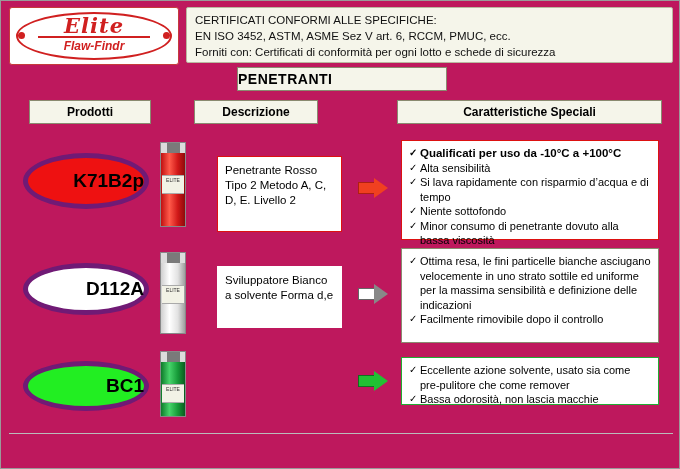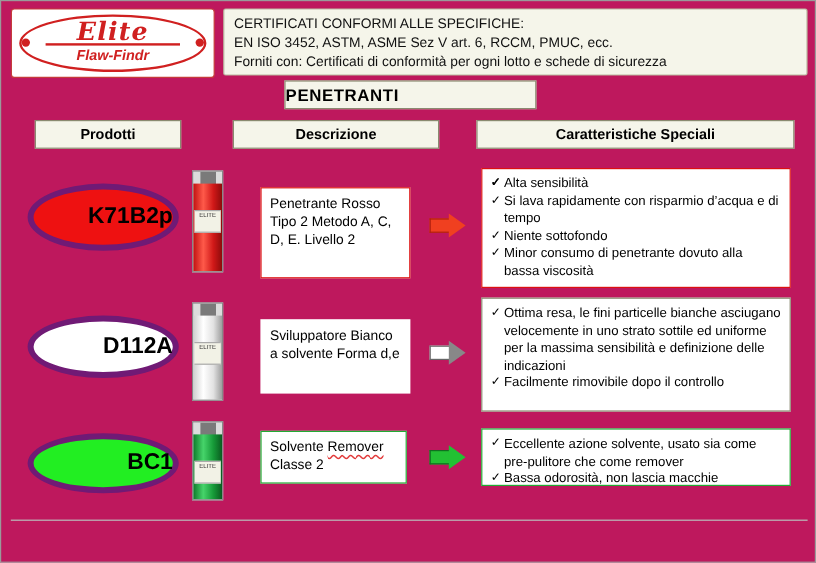--- a/index.html
+++ b/index.html
@@ -141,21 +141,21 @@
     align-items: center;
     justify-content: center;
     box-sizing: border-box;
   }
   .col-head span {
     font-size: 12px;
     font-weight: bold;
     color: #000000;
   }
   #col-prodotti { left: 28px; width: 122px; }
-  #col-descrizione { left: 193px; width: 172px; }
+  #col-descrizione { left: 193px; width: 124px; }
   #col-caratteristiche { left: 396px; width: 265px; text-align: center; }
 
   
   .row { position: absolute; left: 0; width: 680px; }
   #row-0 { top: 133px; height: 110px; }
   #row-1 { top: 245px; height: 100px; }
   #row-2 { top: 348px; height: 75px; }
 
   
   .prod-ellipse {
@@ -369,20 +369,21 @@
     <div class="desc-box" id="desc-0">
       <p>Penetrante Rosso Tipo 2 Metodo A, C, D, E. Livello 2</p>
     </div>
     <div class="arrow red" id="arrow-0">
       <div class="shaft"></div>
       <div class="head"></div>
     </div>
     <div class="feat-box" id="feat-0">
       <div class="feat-item bold">
         <span class="tick">✓</span>
+        <span>Qualificati per uso da -10°C a +100°C</span>
       </div>
       <div class="feat-item">
         <span class="tick">✓</span>
         <span>Alta sensibilità</span>
       </div>
       <div class="feat-item">
         <span class="tick">✓</span>
         <span>Si lava rapidamente con risparmio d’acqua e di tempo</span>
       </div>
       <div class="feat-item">
@@ -426,23 +427,20 @@
 
   <div class="row" id="row-2">
     <div class="prod-ellipse" id="prod-2">
       <span>BC1</span>
     </div>
     <div class="can can-green" id="can-2">
       <div class="cap"></div>
       <div class="body"></div>
       <div class="label">ELITE</div>
     </div>
-    <div class="desc-box" id="desc-2">
-      <p><span>Solvente </span><span class="wavy">Remover</span><span> Classe 2</span></p>
-    </div>
     <div class="arrow green" id="arrow-2">
       <div class="shaft"></div>
       <div class="head"></div>
     </div>
     <div class="feat-box" id="feat-2">
       <div class="feat-item">
         <span class="tick">✓</span>
         <span>Eccellente azione solvente, usato sia come pre-pulitore che come remover</span>
       </div>
       <div class="feat-item">

